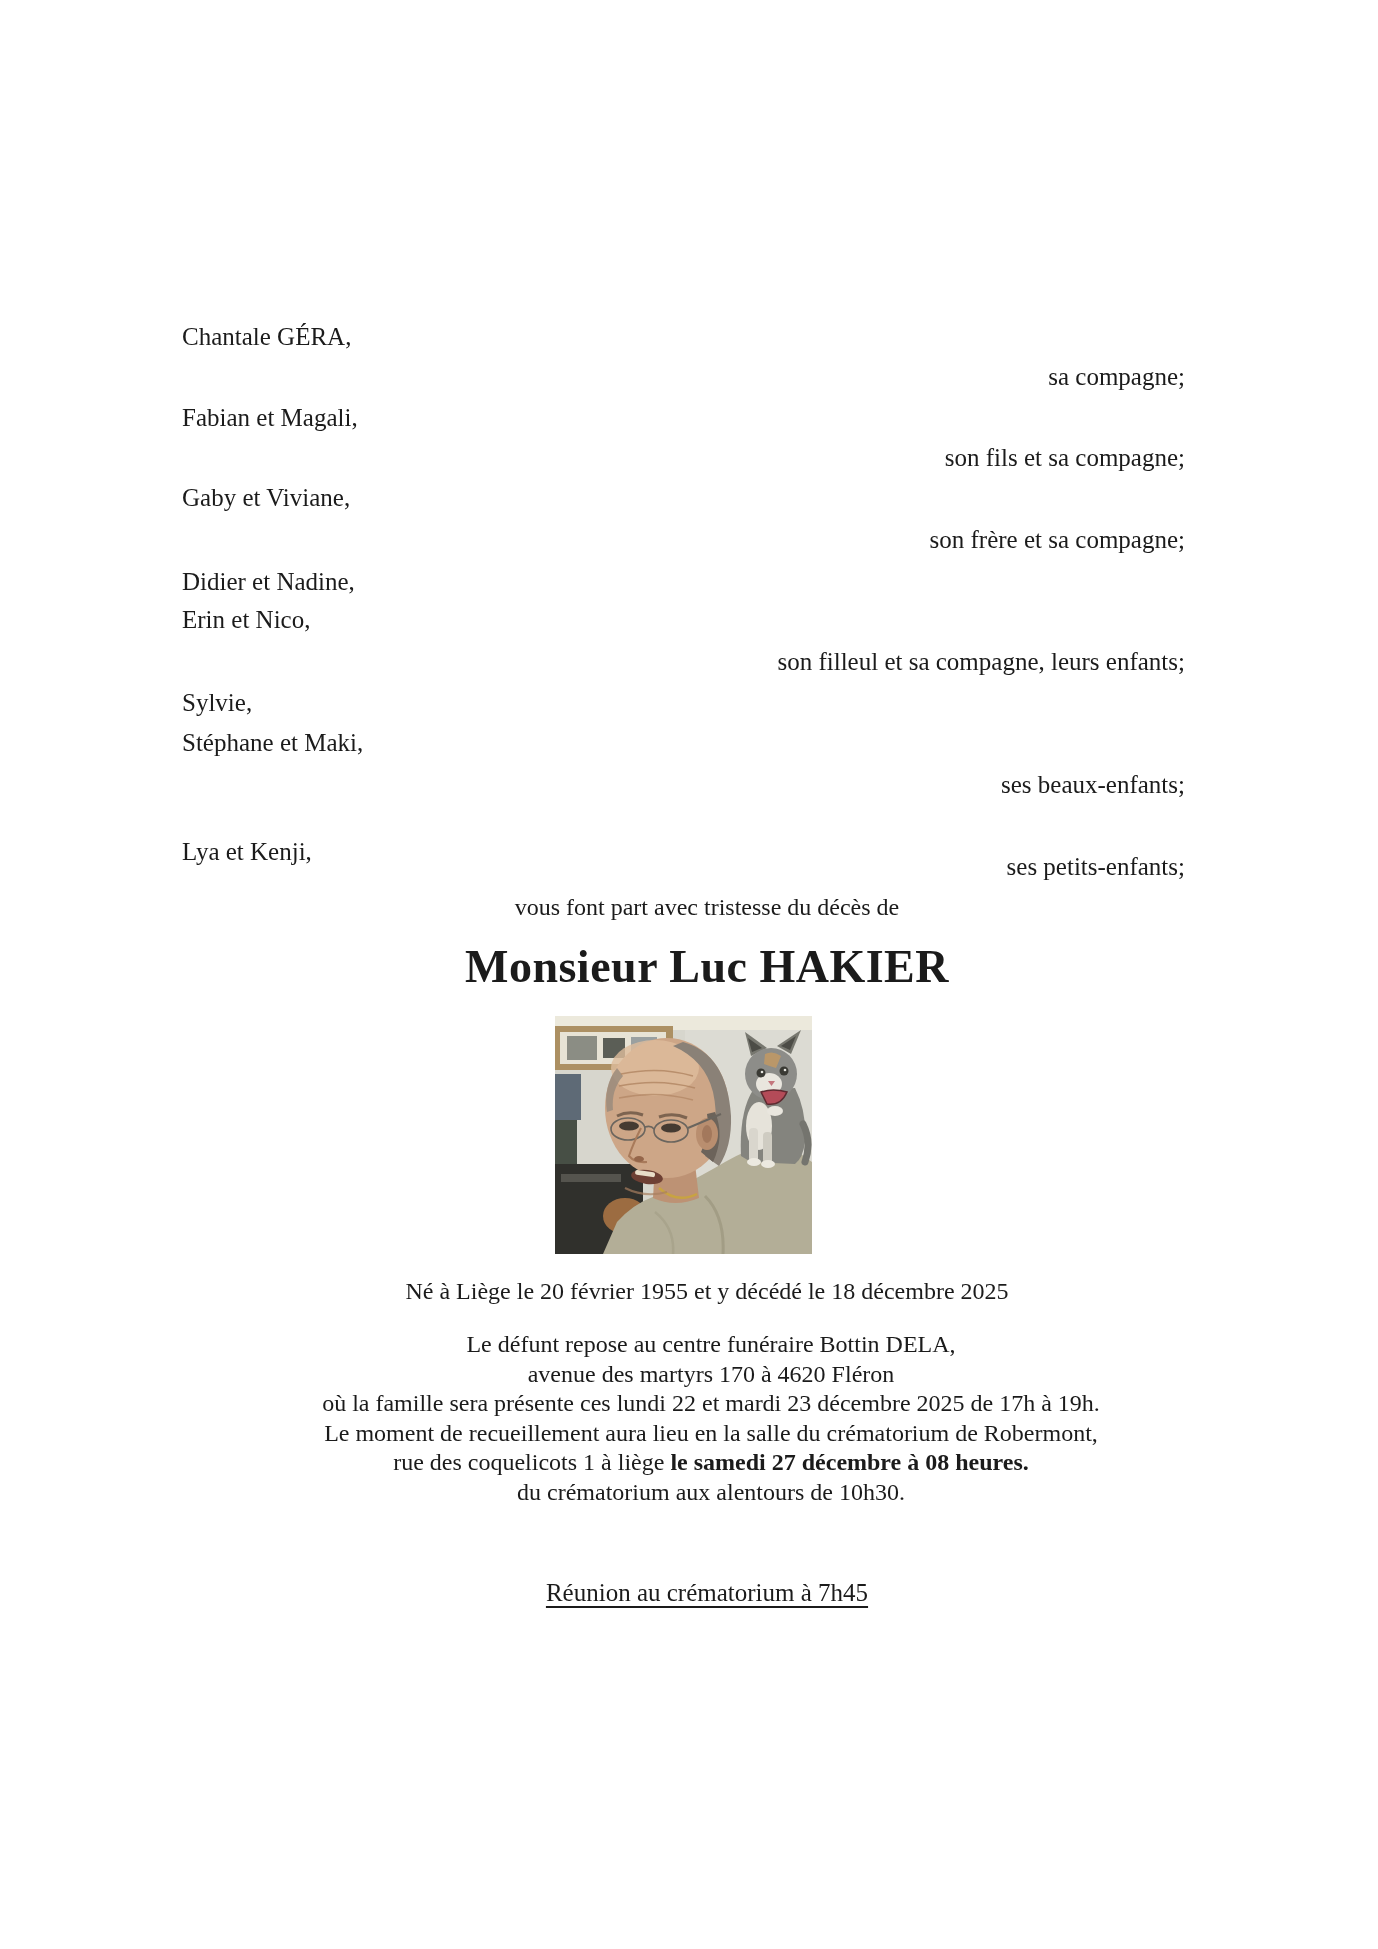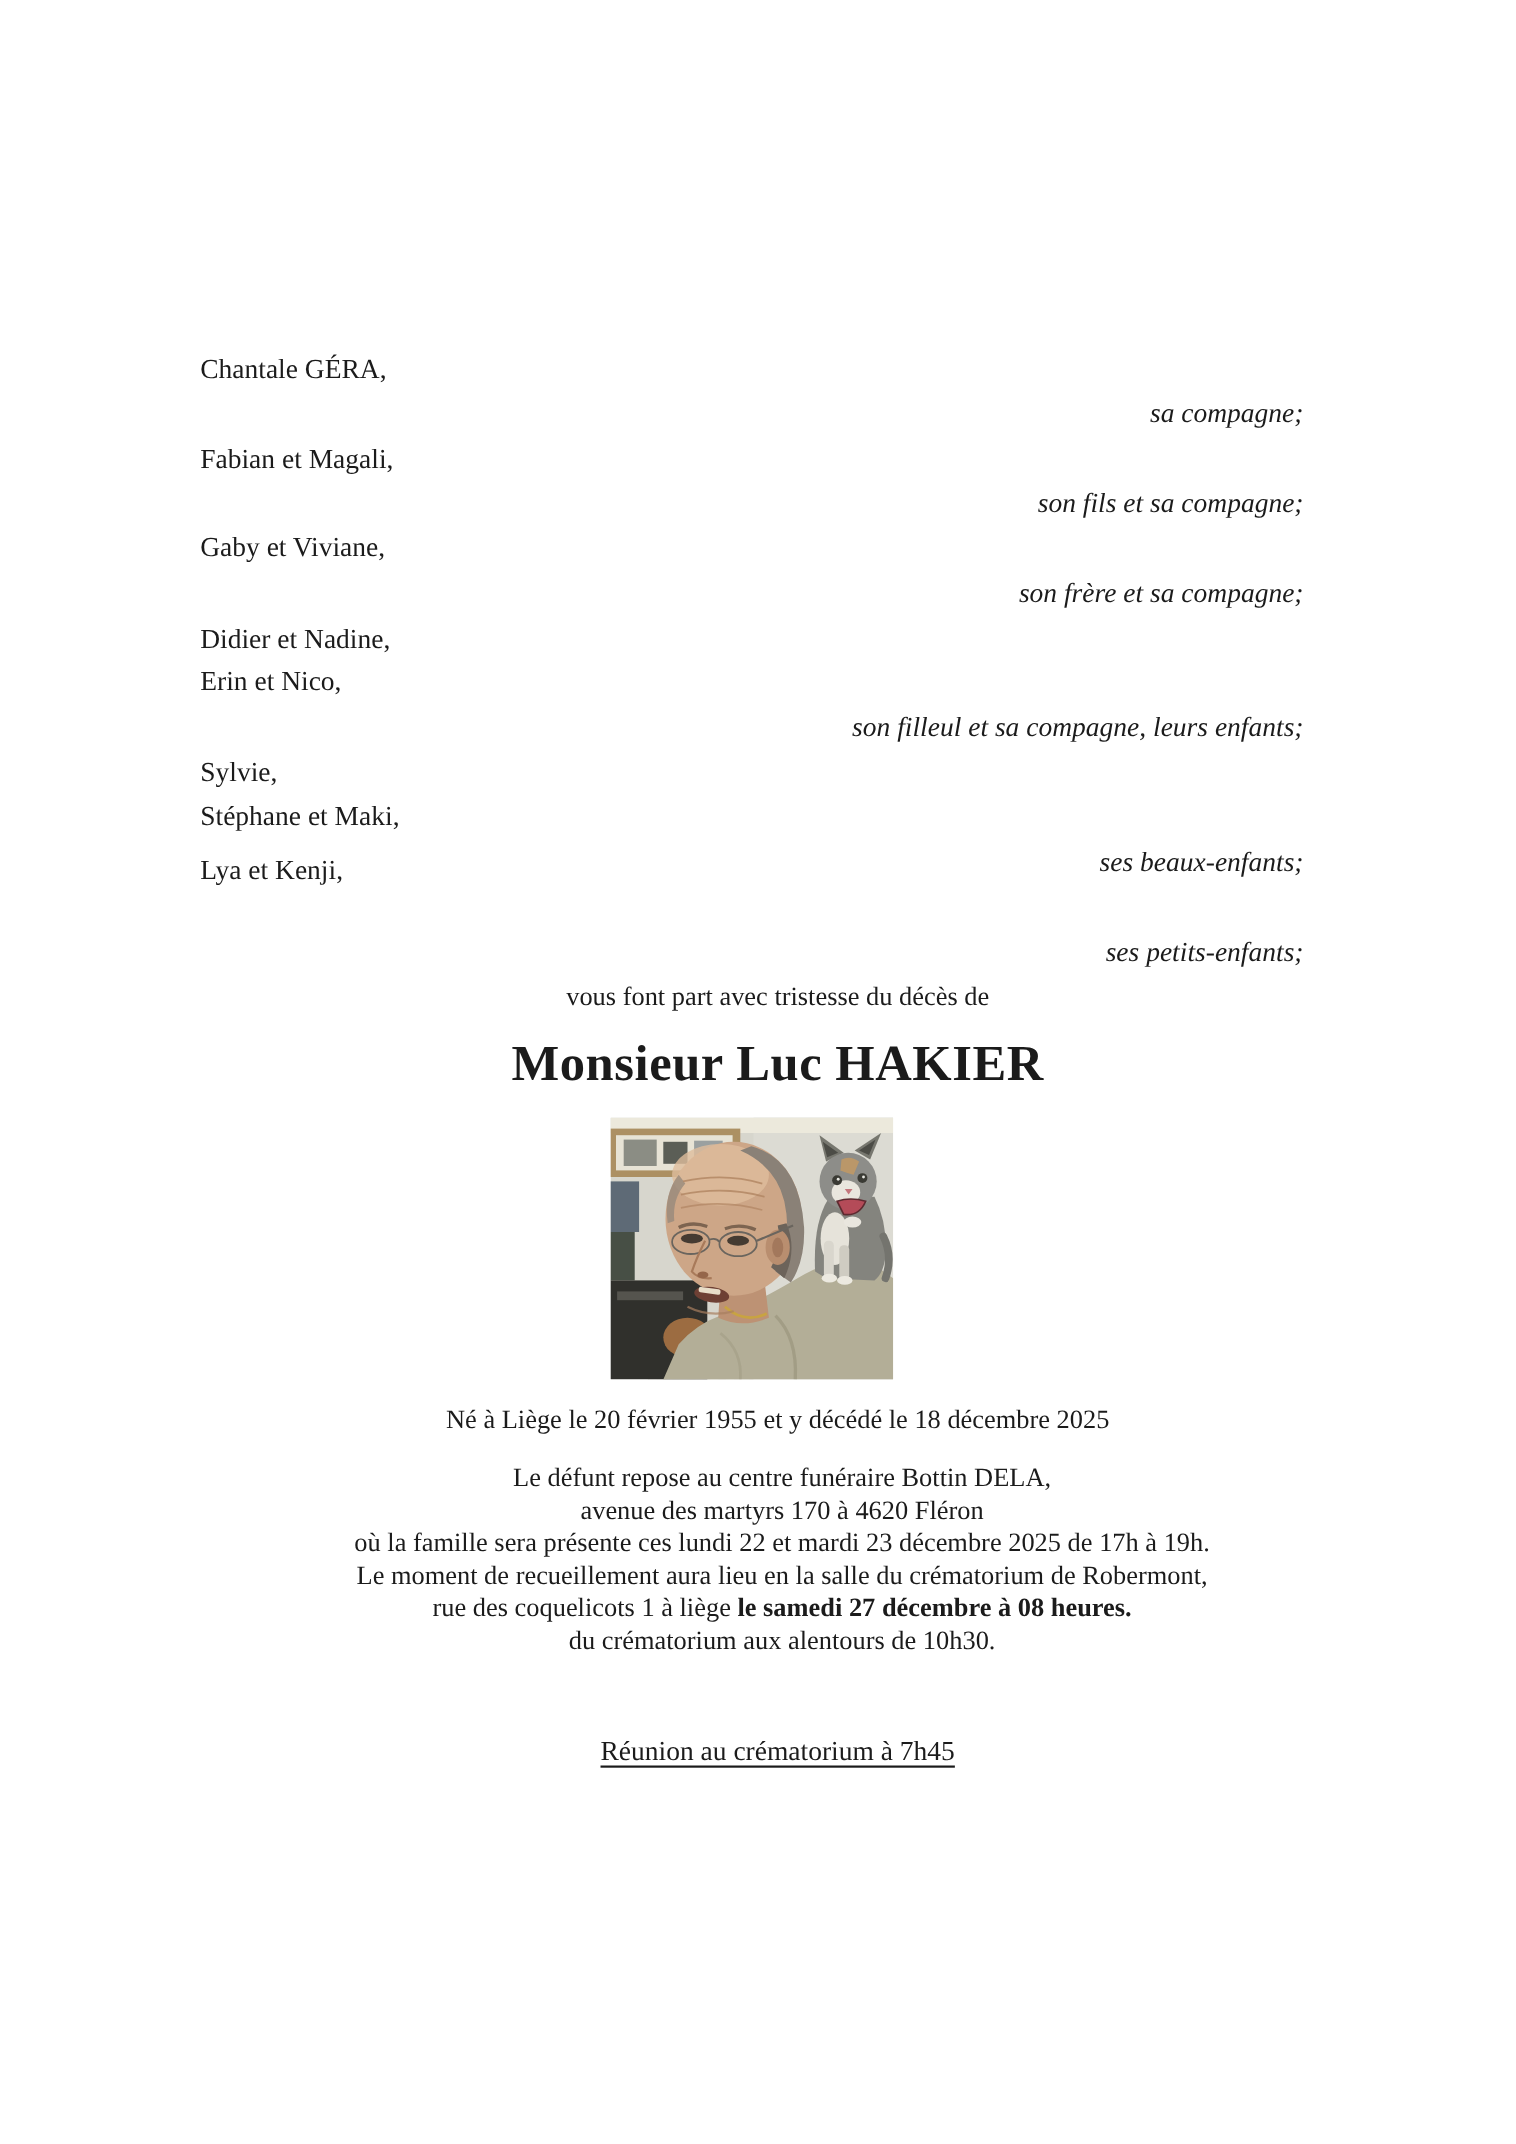--- a/index.html
+++ b/index.html
@@ -6,21 +6,21 @@
   .page{
     position:relative;
     width:1378px;height:1767px;
     background:#ffffff;
     font-family:"Liberation Serif", serif;
     color:#1b1b1b;
     overflow:hidden;
   }
   .ln{position:absolute;white-space:nowrap;}
   .name{left:182px;font-size:25px;line-height:32px;}
-  .rel{right:193px;font-size:25px;line-height:32px;font-style:italic;}
+  .rel{right:193px;font-size:25px;line-height:32px;}
   .ctr{left:0;right:0;text-align:center;font-size:24px;line-height:28px;white-space:nowrap;padding-left:36px;}
   .title{font-size:46px;line-height:52px;font-weight:bold;letter-spacing:0.5px;}
   .para{position:absolute;top:1330px;left:0;right:0;text-align:center;font-size:24px;line-height:29.5px;margin-left:44px;}
   .para .pline{white-space:nowrap;}
   .b{font-weight:bold;}
   .meeting{font-size:25px;text-decoration:underline;text-decoration-thickness:1.5px;text-underline-offset:5px;margin-top:12px;}
   .photo{position:absolute;left:555px;top:1016px;width:257px;height:238px;}
   .photo svg{display:block;}
 </style>
 </head>
@@ -28,21 +28,21 @@
 
 <div class="page">
 
   <div class="ln name" style="top:321px">Chantale GÉRA,</div>
   <div class="ln name" style="top:402px">Fabian et Magali,</div>
   <div class="ln name" style="top:482px">Gaby et Viviane,</div>
   <div class="ln name" style="top:566px">Didier et Nadine,</div>
   <div class="ln name" style="top:604px">Erin et Nico,</div>
   <div class="ln name" style="top:687px">Sylvie,</div>
   <div class="ln name" style="top:727px">Stéphane et Maki,</div>
-  <div class="ln name" style="top:776px">Lya et Kenji,</div>
+  <div class="ln name" style="top:836px">Lya et Kenji,</div>
 
   <div class="ln rel" style="top:361px">sa compagne;</div>
   <div class="ln rel" style="top:442px">son fils et sa compagne;</div>
   <div class="ln rel" style="top:524px">son frère et sa compagne;</div>
   <div class="ln rel" style="top:646px">son filleul et sa compagne, leurs enfants;</div>
   <div class="ln rel" style="top:769px">ses beaux-enfants;</div>
   <div class="ln rel" style="top:851px">ses petits-enfants;</div>
 
   <div class="ln ctr" style="top:893px">vous font part avec tristesse du décès de</div>
   <div class="ln ctr title" style="top:941px">Monsieur Luc HAKIER</div>

